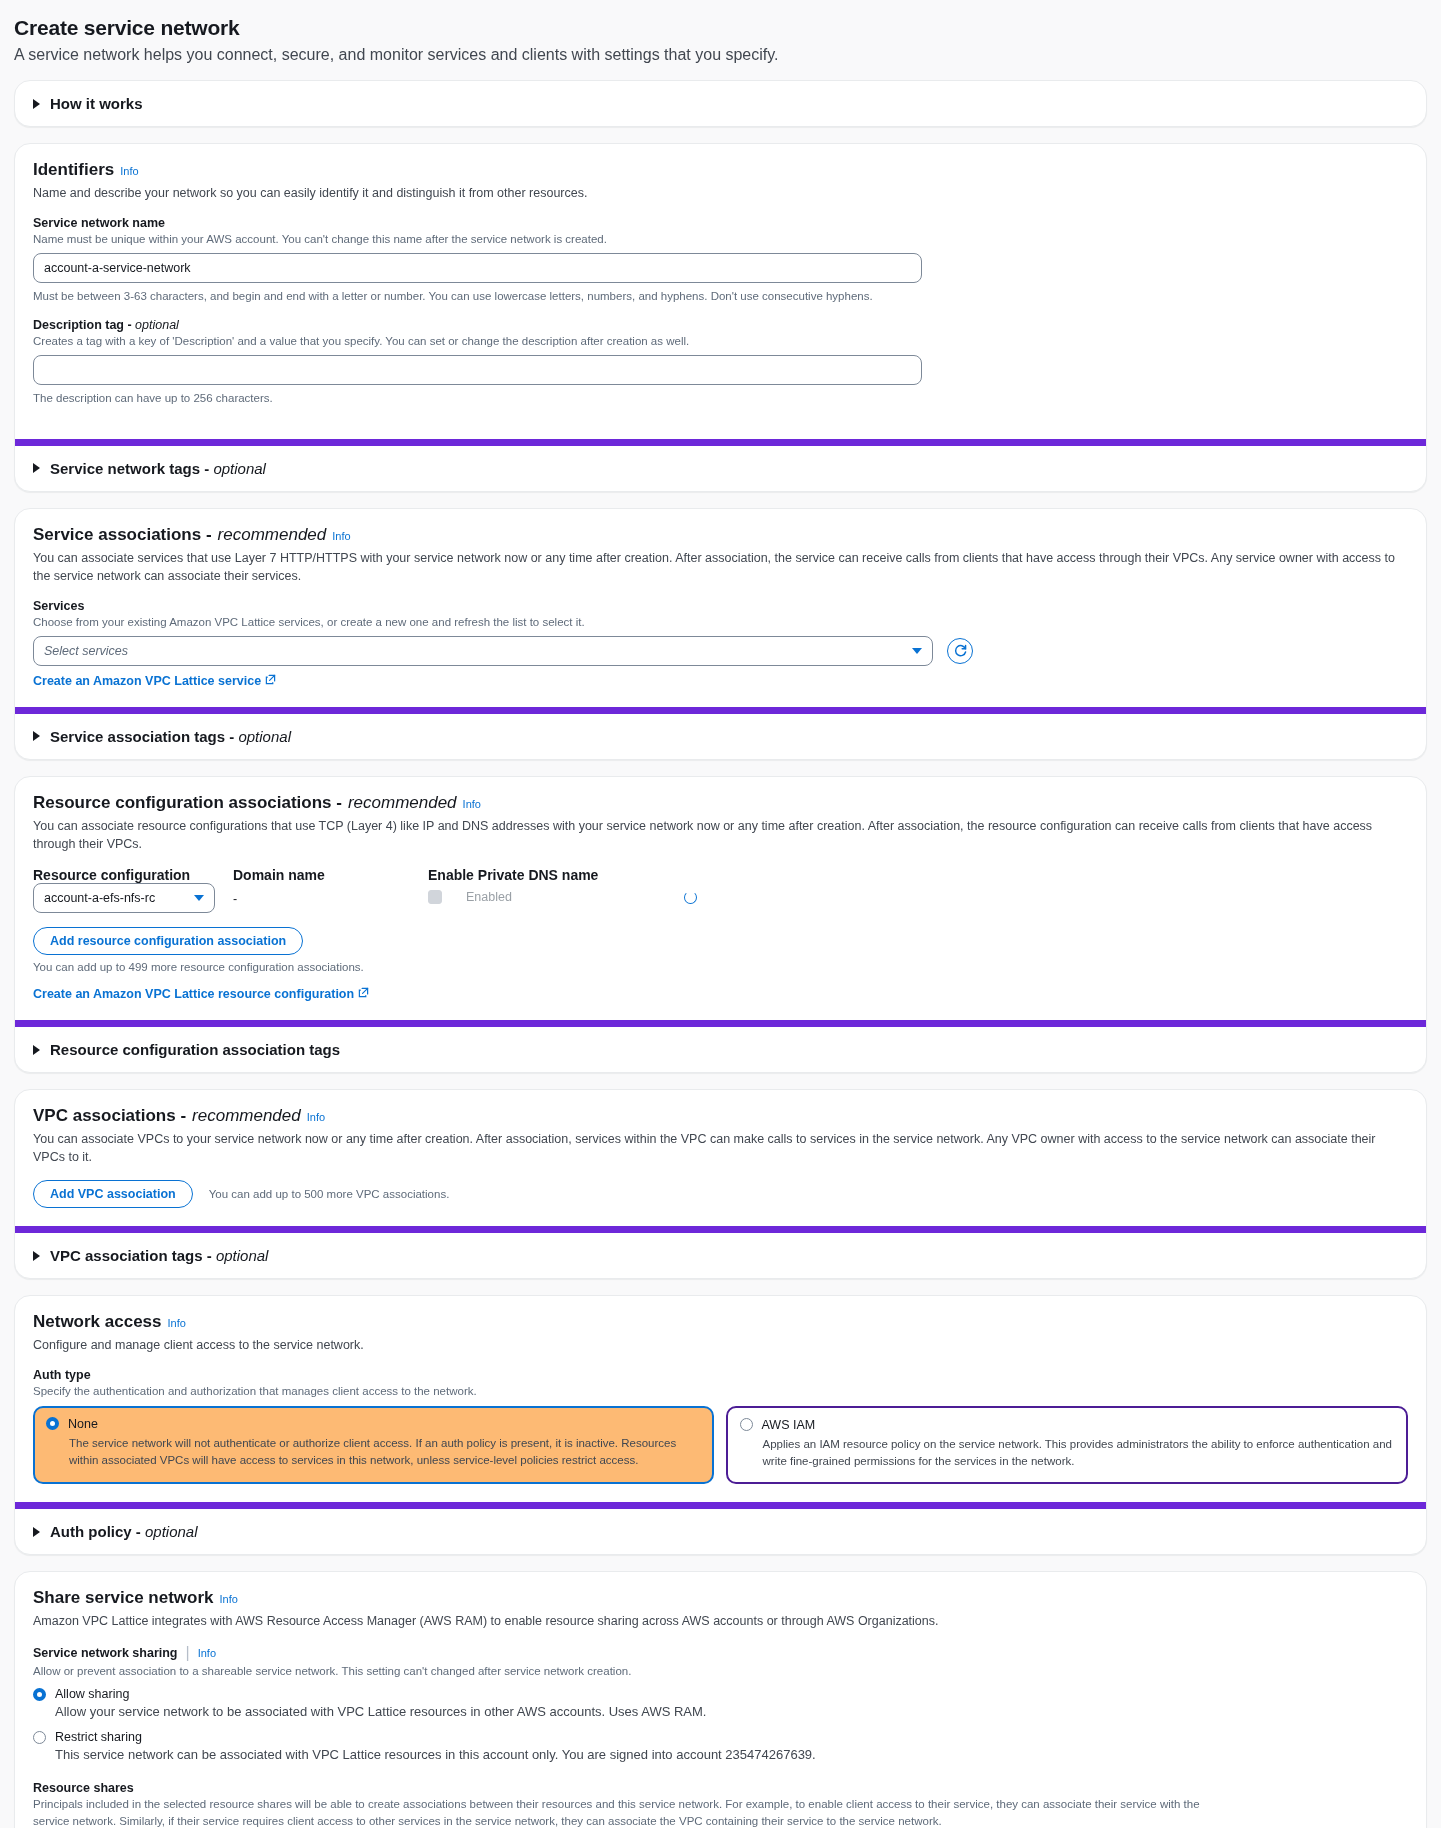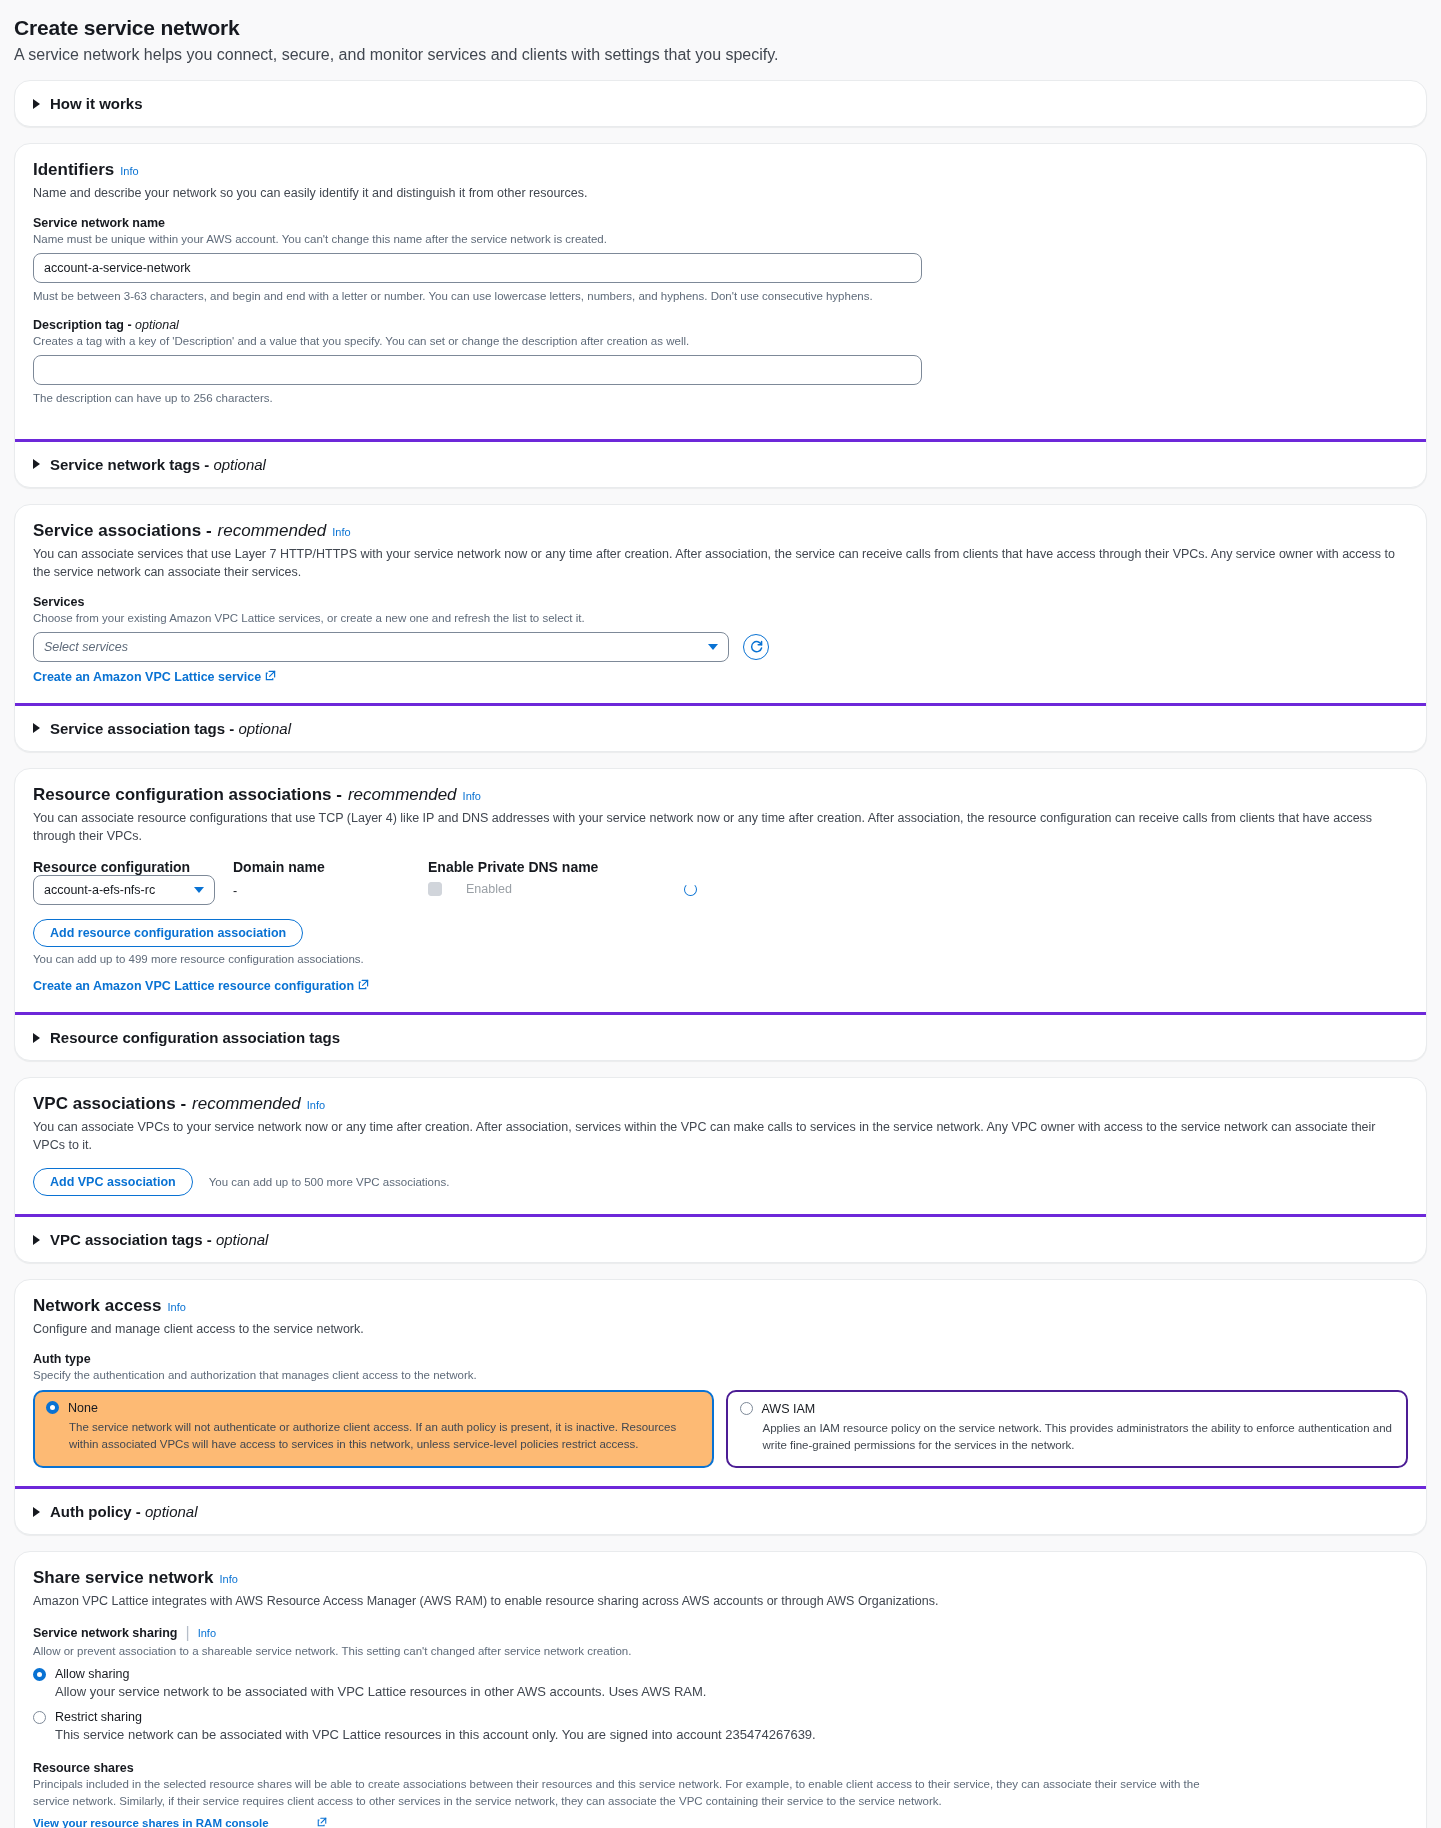--- a/index.html
+++ b/index.html
@@ -30,21 +30,21 @@
     overflow:hidden;
   }
   .card-body { padding:16px 18px 18px 18px; }
 
   
   .expandable {
     padding:14px 18px;
     display:flex; align-items:center; gap:10px;
     cursor:pointer;
   }
-  .expandable.bordered { border-top:3px solid #6d28d9;align-items:center; }
+  .expandable.bordered { border-top:7px solid #6d28d9;align-items:center; }
   .caret {
     width:0;height:0;
     border-left:7px solid #16191f;
     border-top:5px solid transparent;
     border-bottom:5px solid transparent;
     flex:none;
   }
   .expandable-label { font-size:15px; font-weight:bold; color:#16191f; }
   .expandable-label .opt { font-weight:normal; font-style:italic; color:#16191f; }
 
@@ -77,21 +77,21 @@
     font-family:"Liberation Sans", sans-serif;
     font-size:12.5px; color:#16191f;
     background:#ffffff;
     outline:none;
   }
   .text-input::placeholder { color:#5f6b7a; }
 
   
   .select-wrap { display:flex; align-items:center; gap:14px; margin-top:6px; }
   .select {
-    width:696px; height:30px;
+    width:900px; height:30px;
     border:1px solid #7d8998; border-radius:8px;
     background:#fff;
     display:flex; align-items:center; justify-content:space-between;
     padding:0 10px;
     font-size:12.5px;
     cursor:pointer;
   }
   .select .ph { color:#5f6b7a; font-style:italic; }
   .select .val { color:#16191f; }
   .select .arrow {

